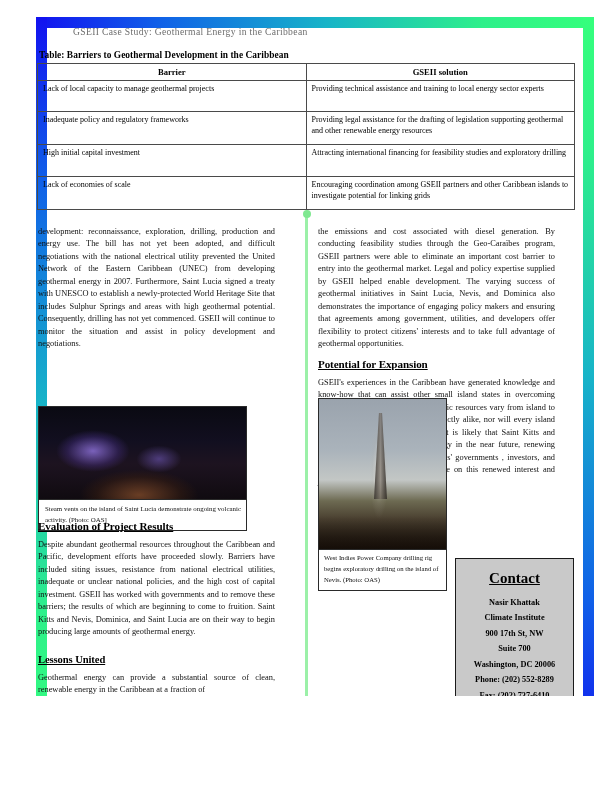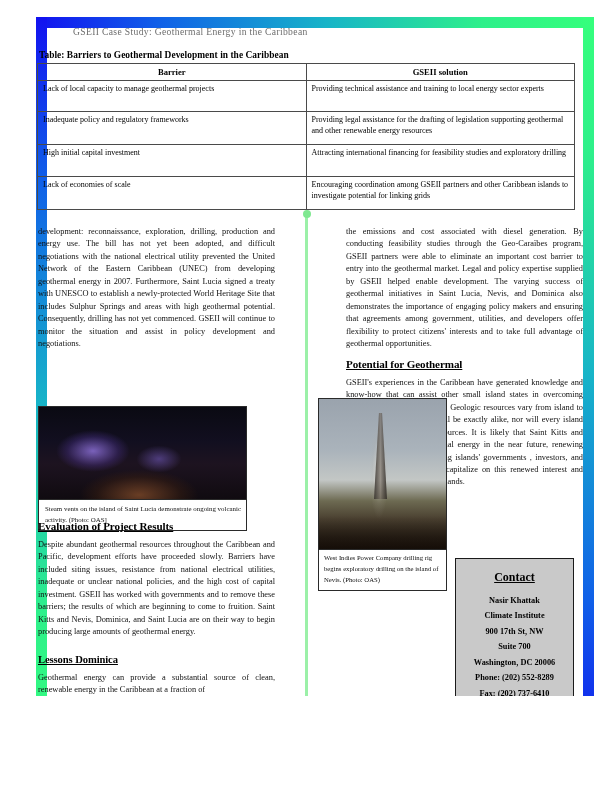--- a/index.html
+++ b/index.html
@@ -105,21 +105,21 @@
   table.barriers tr.r1 td { height: 24px; }
   table.barriers tr.r2 td { height: 26px; }
   table.barriers tr.r3 td { height: 25px; }
   table.barriers tr.r4 td { height: 26px; }
 
   
   #cols { position: absolute; left: 0; top: 0; width: 540px; height: 726px; }
 
   .col { position: absolute; top: 204px; width: 237px; }
   #col-left  { left: 2px; }
-  #col-right { left: 282px; margin-left: 28px; }
+  #col-right { left: 282px; }
 
   .body-p {
     font-family: "Liberation Serif", serif;
     font-size: 8.35px;
     line-height: 1.495;
     color: #101010;
     text-align: justify;
     margin: 0 0 7px 0;
     hyphens: auto;
   }
@@ -228,21 +228,21 @@
     height: 190px;
     background: #c9c9c9;
     border: 1.6px solid #1a1a1a;
     box-sizing: border-box;
     text-align: center;
     padding-top: 11px;
   }
   #contact-title {
     font-family: "Liberation Serif", serif;
     font-weight: bold;
-    font-size: 12px;
+    font-size: 15px;
     text-decoration: underline;
     color: #000;
     margin-bottom: 8px;
   }
   .contact-line {
     font-family: "Liberation Serif", serif;
     font-weight: bold;
     font-size: 8.3px;
     color: #000;
     line-height: 1.0;
@@ -300,33 +300,33 @@
         <div class="divider-dot" id="dot-top"></div>
         <div class="divider-dot" id="dot-bottom"></div>
       </div>
 
       <div class="col" id="col-left">
         <p class="body-p">development: reconnaissance, exploration, drilling, production and energy use. The bill has not yet been adopted, and difficult negotiations with the national electrical utility prevented the United Network of the Eastern Caribbean (UNEC) from developing geothermal energy in 2007. Furthermore, Saint Lucia signed a treaty with UNESCO to establish a newly-protected World Heritage Site that includes Sulphur Springs and areas with high geothermal potential. Consequently, drilling has not yet commenced. GSEII will continue to monitor the situation and assist in policy development and negotiations.</p>
       </div>
 
       <div class="col" id="col-right">
         <p class="body-p">the emissions and cost associated with diesel generation. By conducting feasibility studies through the Geo-Caraïbes program, GSEII partners were able to eliminate an important cost barrier to entry into the geothermal market. Legal and policy expertise supplied by GSEII helped enable development. The varying success of geothermal initiatives in Saint Lucia, Nevis, and Dominica also demonstrates the importance of engaging policy makers and ensuring that agreements among government, utilities, and developers offer flexibility to protect citizens' interests and to take full advantage of geothermal opportunities.</p>
-        <div class="sec-head">Potential for Geothermal</div>
+        <div class="sec-head">Potential for Expansion</div>
         <p class="body-p">GSEII's experiences in the Caribbean have generated knowledge and know-how that can assist other small island states in overcoming barriers to geothermal energy. Geologic resources vary from island to island, so no two projects will be exactly alike, nor will every island have sufficient geologic resources. It is likely that Saint Kitts and Nevis will develop geothermal energy in the near future, renewing interest in the resource among islands' governments , investors, and developers. GSEII seeks to capitalize on this renewed interest and jumpstart progress on other islands.</p>
       </div>
 
       <div id="fig1">
         <div id="fig1-img"></div>
         <div class="caption">Steam vents on the island of Saint Lucia  demonstrate ongoing  volcanic activity.  (Photo: OAS]</div>
       </div>
 
       <div style="position:absolute; left:2px; top:494px; width:237px;">
         <div class="sec-head">Evaluation of Project Results</div>
         <p class="body-p">Despite abundant geothermal resources throughout the Caribbean and Pacific, development efforts have proceeded slowly. Barriers have included siting issues, resistance from national electrical utilities, inadequate or unclear national policies, and the high cost of capital investment. GSEII has worked with governments and to remove these barriers; the results of which are beginning to come to fruition. Saint Kitts and Nevis, Dominica, and Saint Lucia are on their way to begin producing large amounts of geothermal energy.</p>
-        <div class="sec-head sec-head-sm" style="margin-top:15px;">Lessons Dominica</div>
+        <div class="sec-head sec-head-sm" style="margin-top:15px;">Lessons United</div>
         <p class="body-p">Geothermal energy can provide a substantial source of clean, renewable energy in the Caribbean at a fraction of</p>
       </div>
 
       <div id="fig2">
         <div id="fig2-img">
           <div id="rig-mast"></div>
         </div>
         <div class="caption2">West Indies Power Company drilling rig begins  exploratory drilling on the island of Nevis.  (Photo: OAS)</div>
       </div>
 

